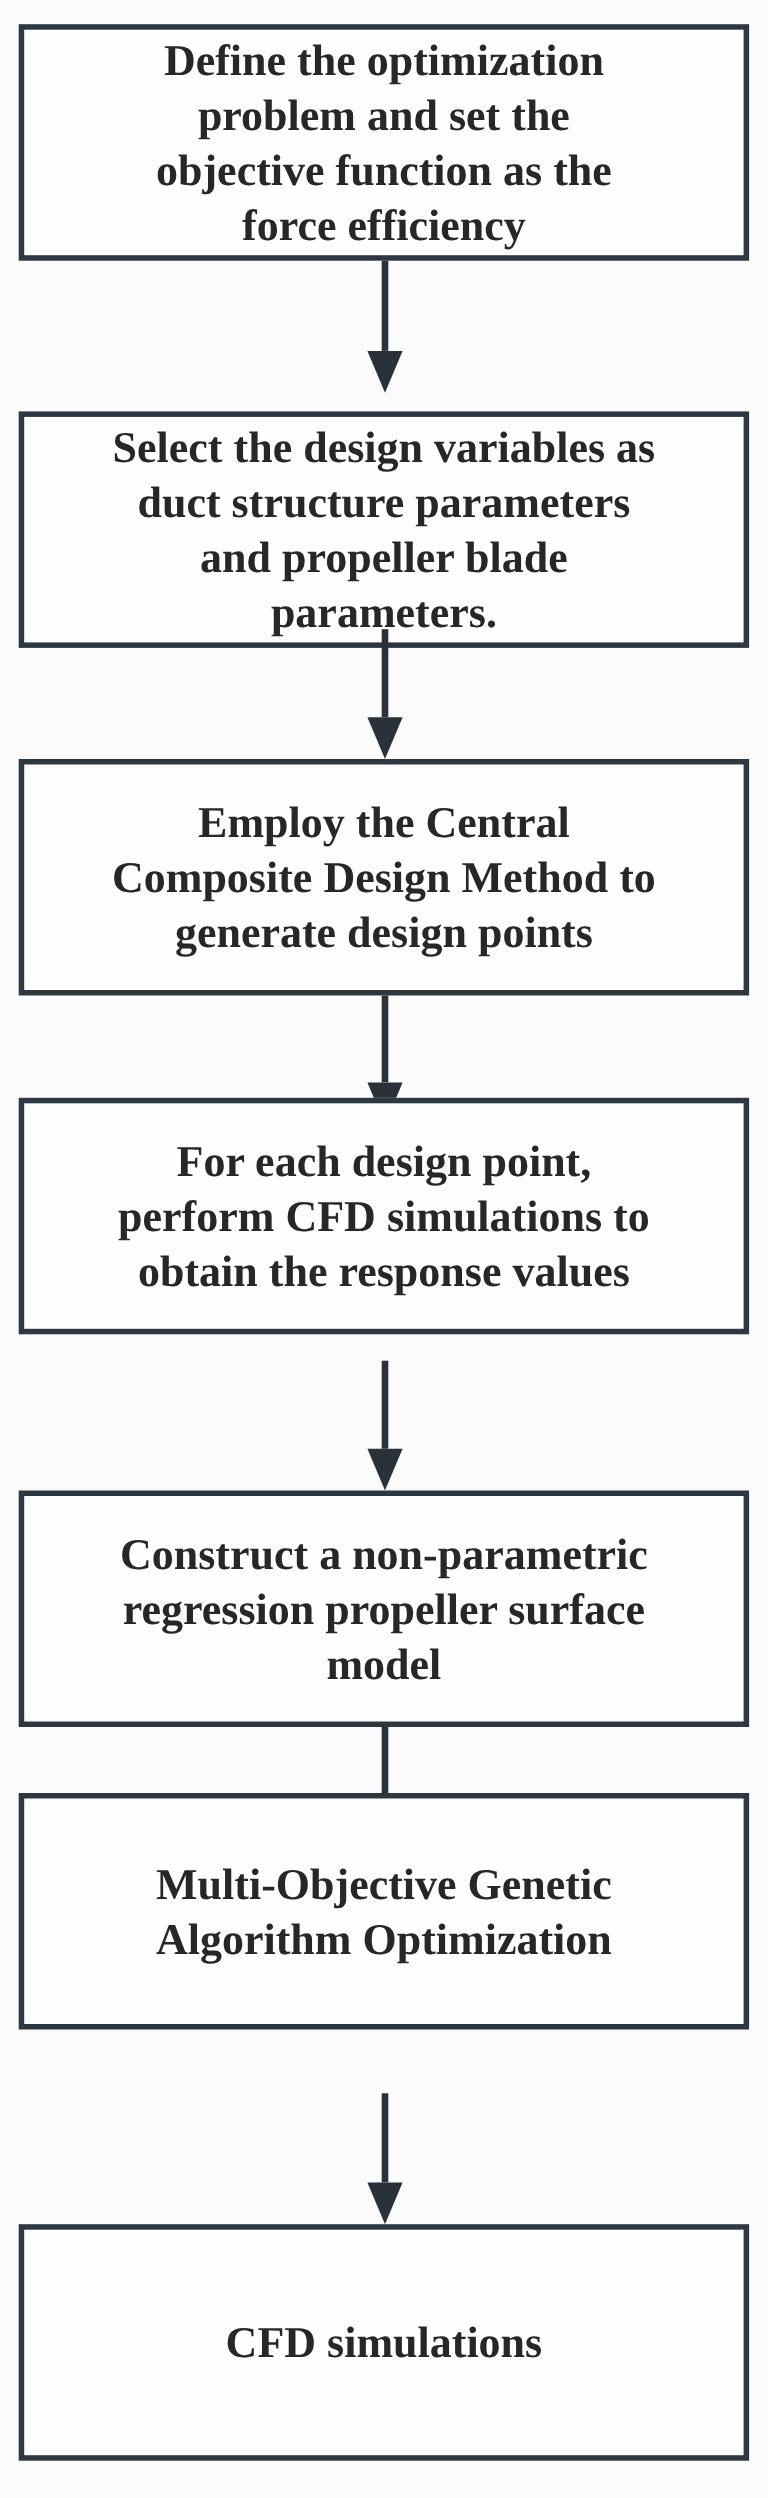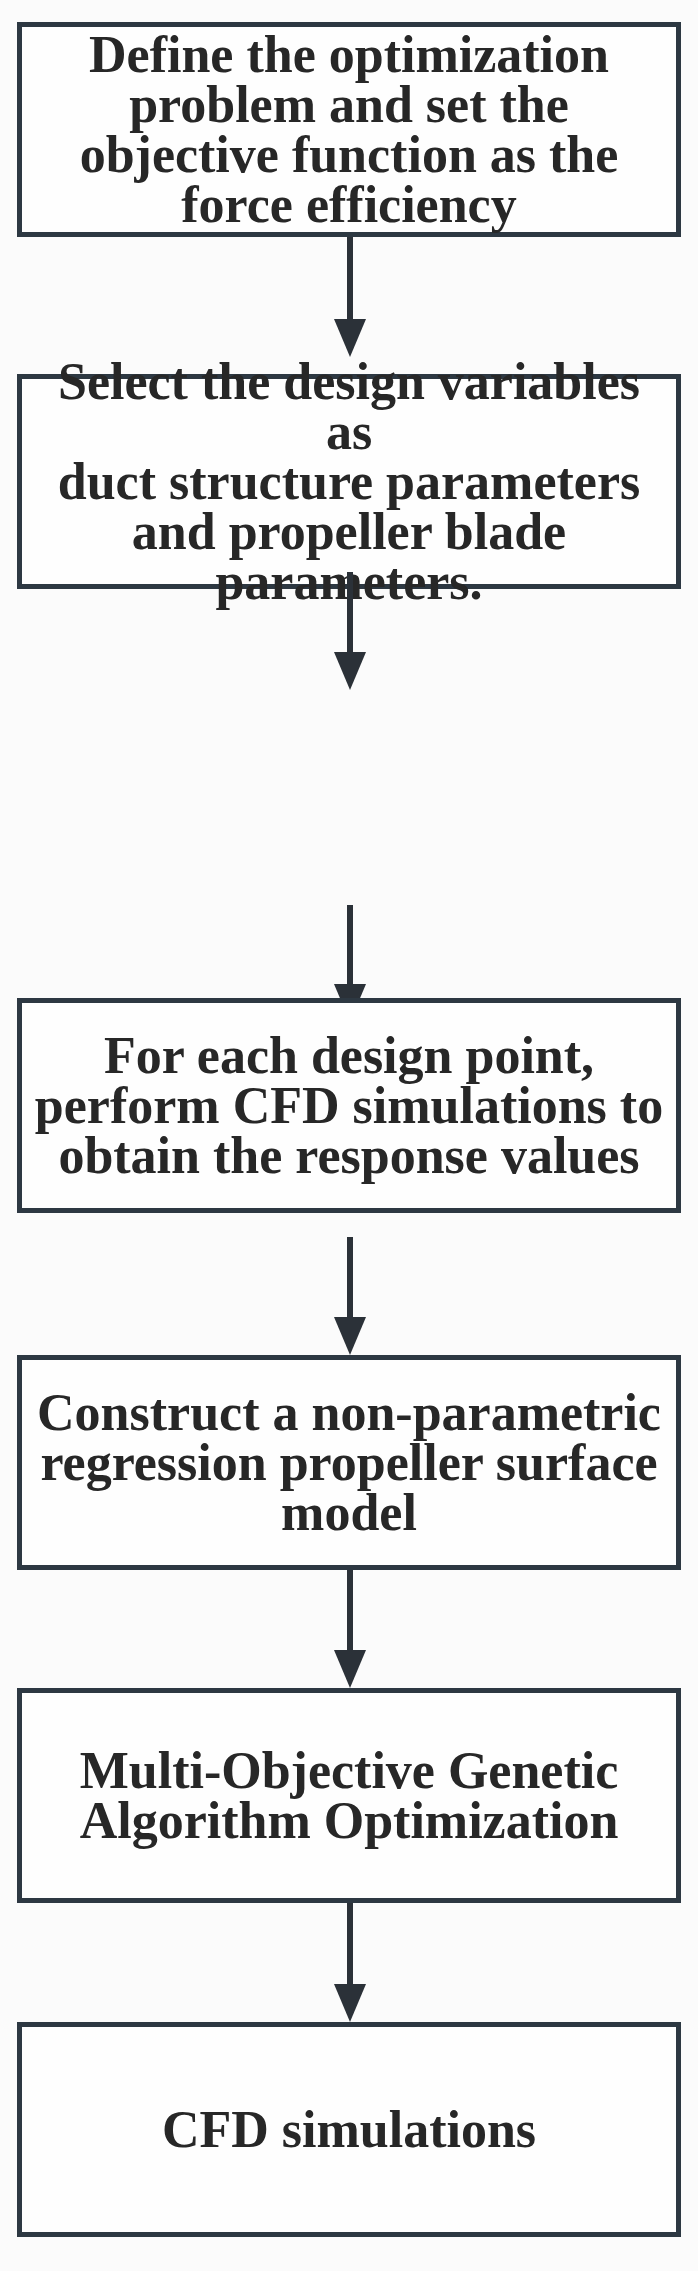--- a/index.html
+++ b/index.html
@@ -29,21 +29,21 @@
     box-sizing:border-box;
     background:var(--box-fill);
     border:5px solid var(--border);
     display:flex;
     align-items:center;
     justify-content:center;
   }
   .label{
     margin:0;
     padding:0 8px;
-    font-size:52px;
+    font-size:40px;
     line-height:50px;
     font-weight:bold;
     color:var(--text);
     text-align:center;
     white-space:pre-line;
   }
   .arrow{
     position:absolute;
     left:332px;
     width:36px;
@@ -86,20 +86,25 @@
 duct structure parameters
 and propeller blade
 parameters.</p>
   </section>
 
   <div class="arrow" style="top:572px;height:118px">
     <span class="shaft"></span>
     <span class="head"></span>
   </div>
 
+  <section class="box" style="top:690px">
+    <p class="label">Employ the Central
+Composite Design Method to
+generate design points</p>
+  </section>
 
   <div class="arrow" style="top:905px;height:117px">
     <span class="shaft"></span>
     <span class="head"></span>
   </div>
 
   <section class="box" style="top:998px">
     <p class="label">For each design point,
 perform CFD simulations to
 obtain the response values</p>
@@ -114,21 +119,21 @@
     <p class="label">Construct a non-parametric
 regression propeller surface
 model</p>
   </section>
 
   <div class="arrow" style="top:1570px;height:118px">
     <span class="shaft"></span>
     <span class="head"></span>
   </div>
 
-  <section class="box" style="top:1688px">
+  <section class="box" style="top:1630px">
     <p class="label">Multi-Objective Genetic
 Algorithm Optimization</p>
   </section>
 
   <div class="arrow" style="top:1903px;height:119px">
     <span class="shaft"></span>
     <span class="head"></span>
   </div>
 
   <section class="box" style="top:2022px">

